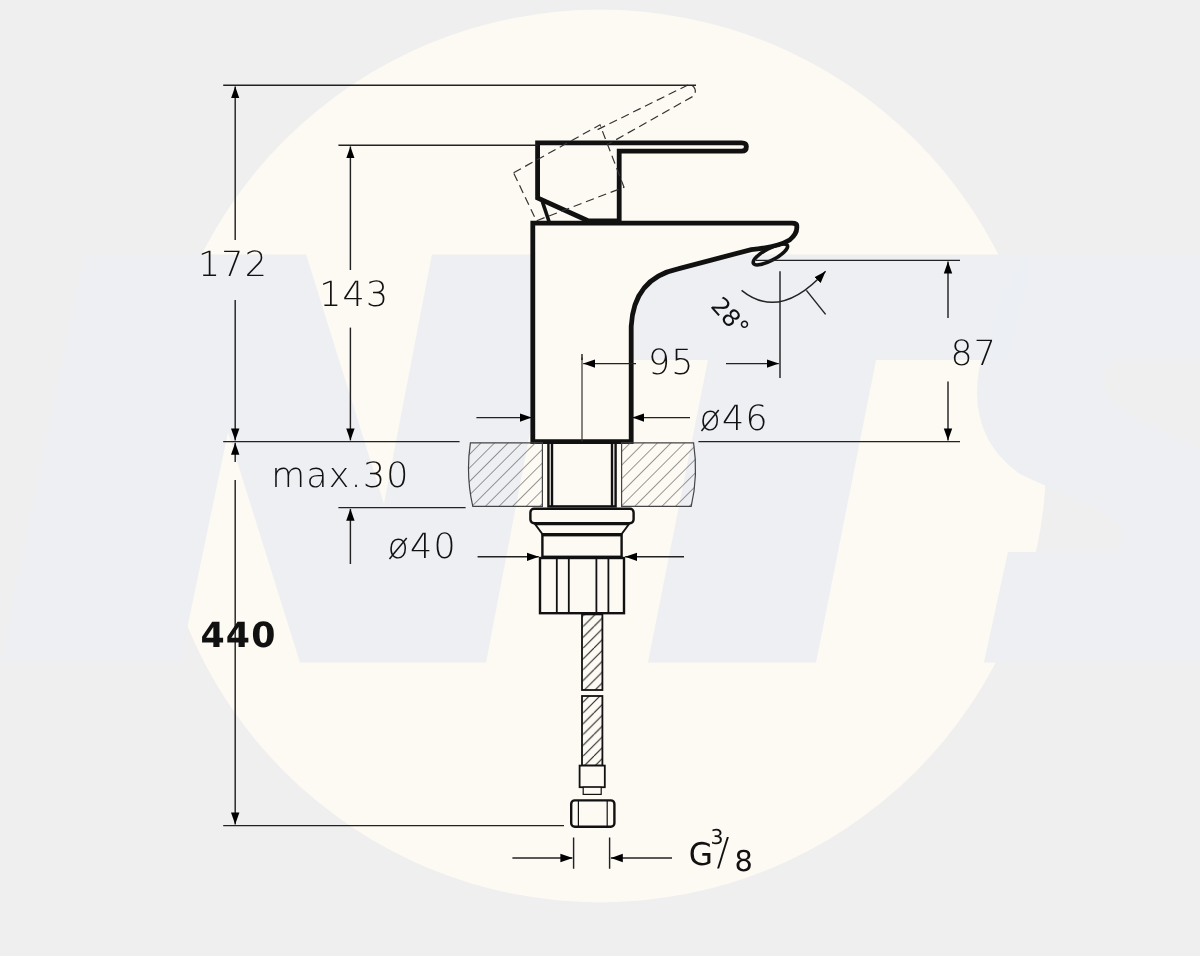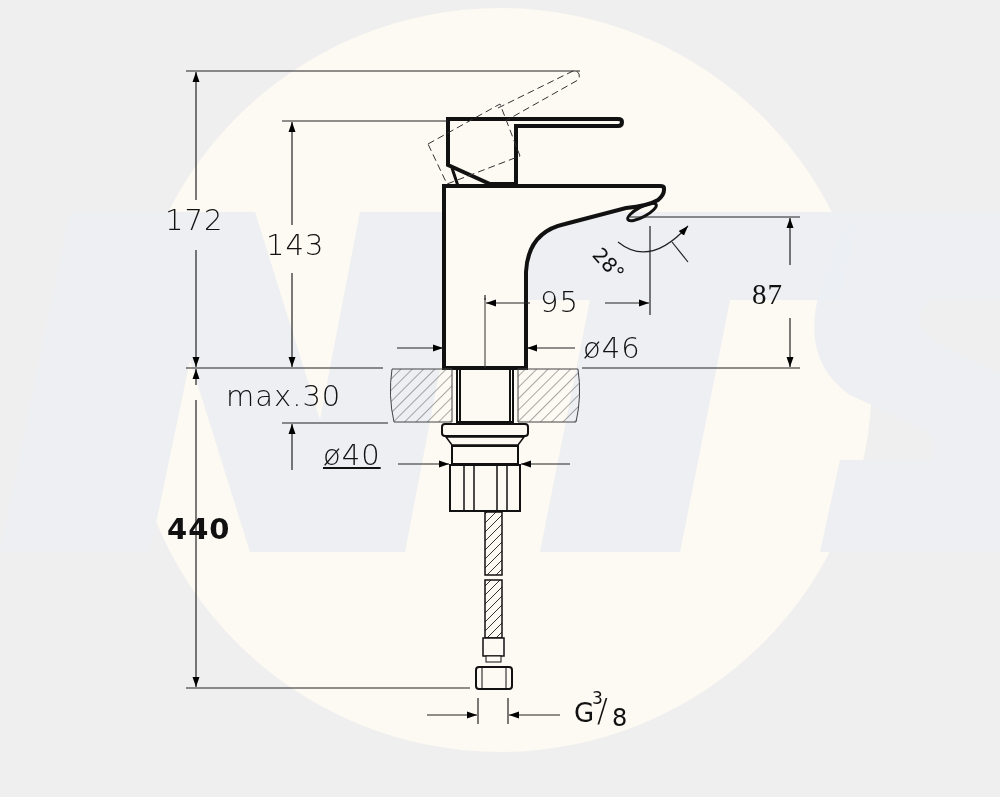--- a/index.html
+++ b/index.html
@@ -124,25 +124,25 @@
       <line x1="560" y1="715" x2="509" y2="715" marker-end="url(#arr)"></line>
 
       <path d="M618 242 Q650 268 688 226" marker-end="url(#arr)"></path>
       <line x1="672" y1="242" x2="688" y2="262"></line>
     </g>
   </svg>
 
   
   <div class="dim-text" style="left:165px; top:206px;">172</div>
   <div class="dim-text" style="left:266px; top:231px;">143</div>
-  <div class="dim-text" style="left:752px; top:280px;font-family:Liberation Serif, serif;">87</div>
+  <div class="dim-text" style="left:792px; top:280px;">87</div>
   <div class="dim-text" style="left:540px; top:288px;">95</div>
   <div class="dim-text" style="left:583px; top:334px;text-align:right;">ø46</div>
   <div class="dim-text" style="left:226px; top:382px;">max.30</div>
-  <div class="dim-text" style="left:323px; top:441px;text-decoration:underline;">ø40</div>
+  <div class="dim-text" style="left:323px; top:441px;">ø40</div>
   <div class="dim-text" style="left:167px; top:515px;font-weight:bold;">440</div>
   <div class="angle-text" style="left:604px; top:244px;">28°</div>
 
   <div class="thread" style="left:574px; top:690px; width:70px; height:44px;">
     <span class="g">G</span>
     <span class="num">3</span>
     <span class="slash">/</span>
     <span class="den">8</span>
   </div>
 </div>

